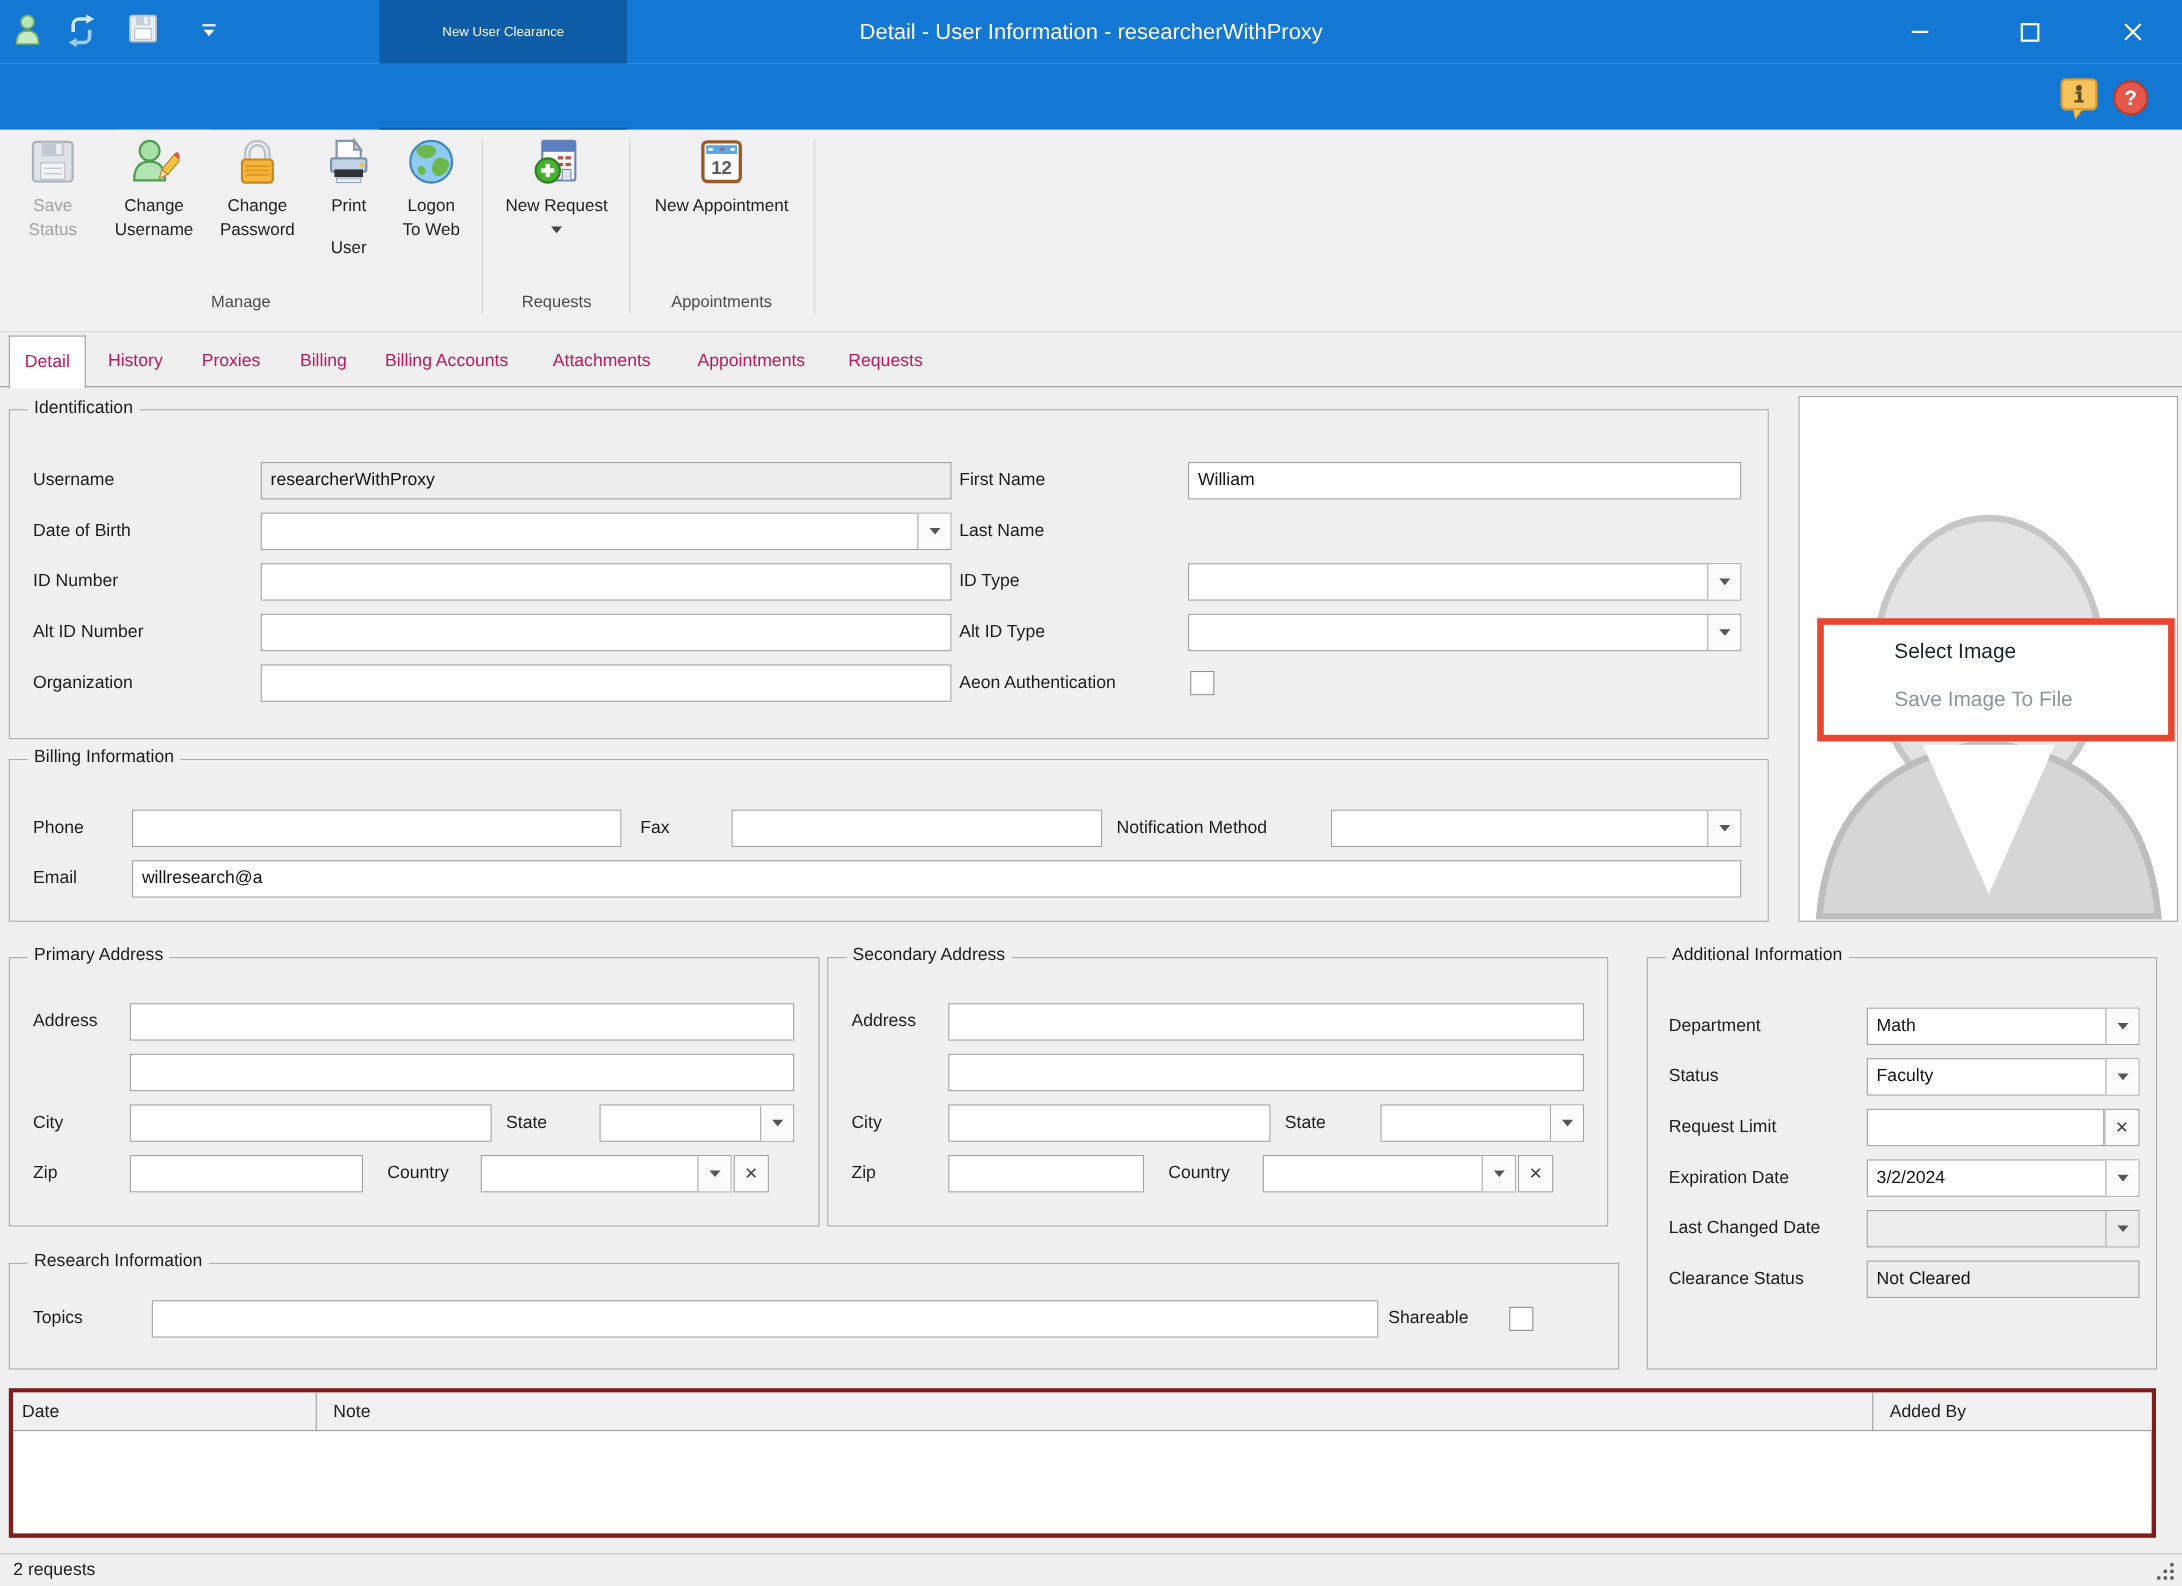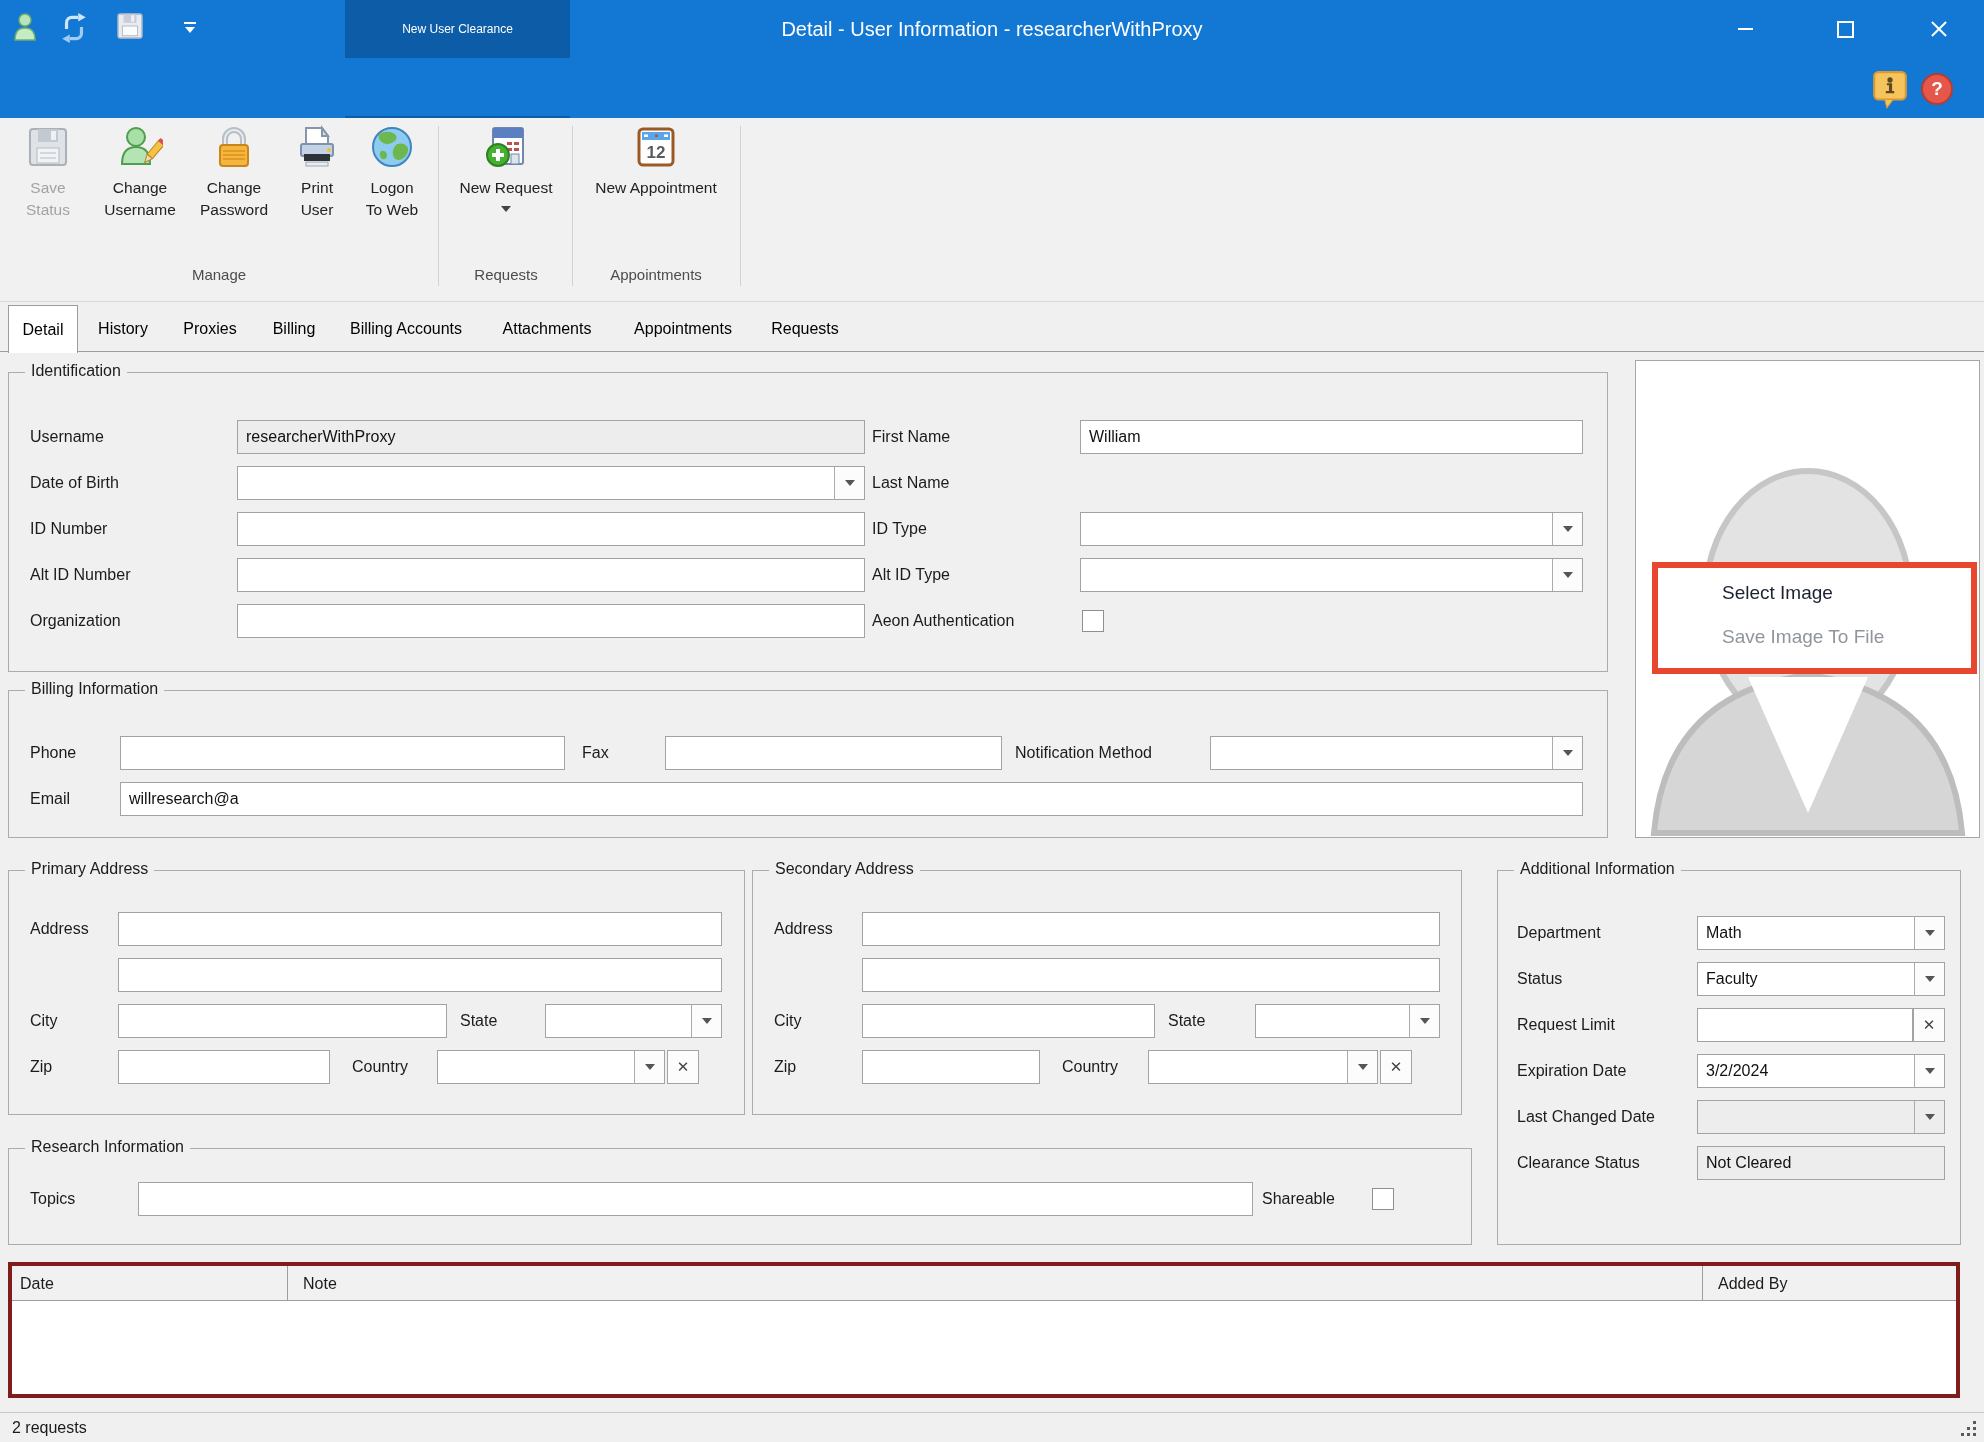--- a/index.html
+++ b/index.html
@@ -33,21 +33,21 @@
   .rbtn{position:absolute;top:6px;display:flex;flex-direction:column;align-items:center;font-size:15.5px;color:#222;text-align:center;cursor:default;}
   .rbtn .ic{width:46px;height:46px;}
   .rbtn .t{line-height:22px;margin-top:7px;white-space:nowrap;}
   .rbtn.dis{color:#a3a3a3;}
   .dd-tri{width:0;height:0;border-left:5px solid transparent;border-right:5px solid transparent;border-top:6px solid #444;margin-top:7px;}
   .sep{position:absolute;top:8px;height:160px;width:1px;background:#d2d2d2;}
   .gcap{position:absolute;top:148px;font-size:15px;color:#4c4c4c;text-align:center;white-space:nowrap;}
 
   
   .strip-line{position:absolute;left:0;top:351px;width:1984px;height:1px;background:#9c9c9c;}
-  .ttab{position:absolute;top:305px;height:47px;display:flex;align-items:center;justify-content:center;font-size:16px;color:#000000;}
+  .ttab{position:absolute;top:305px;height:47px;display:flex;align-items:center;justify-content:center;font-size:16px;color:#be185d;}
   .ttab.active{background:#fff;border:1px solid #9c9c9c;border-bottom:none;height:48px;z-index:3;}
 
   
   .lbl{position:absolute;height:34px;display:flex;align-items:center;font-size:16px;color:#1b1b1b;white-space:nowrap;}
   .field{position:absolute;height:34px;border:1px solid #a3a3a3;background:#fff;font-family:"Liberation Sans",sans-serif;font-size:16px;color:#111;padding:12px 8px;outline:none;}
   .field.ro{background:#ededed;}
   .dd{position:absolute;width:30px;height:32px;background:#fcfcfc;border-left:1px solid #ababab;display:flex;align-items:center;justify-content:center;}
   .dd::after{content:"";width:0;height:0;border-left:5px solid transparent;border-right:5px solid transparent;border-top:6px solid #555;}
   .dd.dis{background:#ededed;}
   .sqbtn{position:absolute;width:32px;height:34px;border:1px solid #a3a3a3;background:#fcfcfc;display:flex;align-items:center;justify-content:center;font-size:15px;color:#444;}
@@ -200,21 +200,21 @@
         <svg width="46" height="46" viewBox="0 0 46 46">
             <polygon points="12,4 28,4 34,12 34,22 12,22" fill="#fff" stroke="#8796a8" stroke-width="2"></polygon>
             <polygon points="28,4 28,12 34,12" fill="#d7dee6" stroke="#8796a8" stroke-width="2"></polygon>
             <rect x="7" y="20" width="32" height="12" rx="2" fill="#c3d2e4" stroke="#7c93ad" stroke-width="2"></rect>
             <rect x="10" y="30" width="26" height="7" fill="#2e3338"></rect>
             <rect x="12" y="38" width="22" height="4" fill="#e8ecf0" stroke="#9aa7b5"></rect>
             <circle cx="35" cy="26" r="2" fill="#f2c230"></circle>
           </svg>
       </span>
       <span class="t">Print</span>
-      <span class="t" style="margin-top:0;text-align:center;">User</span>
+      <span class="t" style="margin-top:16px;text-align:center;">User</span>
     </div>
 
     <div class="rbtn" style="left:354px;width:76px;">
       <span class="ic">
         <svg width="46" height="46" viewBox="0 0 46 46">
             <circle cx="23" cy="23" r="19" fill="#8ecbf0" stroke="#3e86bd" stroke-width="2"></circle>
             <path d="M10 10 Q18 6 24 9 Q30 12 26 17 Q20 22 14 19 Q8 15 10 10Z" fill="#6cb84f"></path>
             <path d="M28 20 Q36 18 39 24 Q40 31 33 35 Q26 38 24 31 Q23 24 28 20Z" fill="#6cb84f"></path>
             <path d="M12 27 Q17 26 18 31 Q18 36 13 35 Q9 31 12 27Z" fill="#6cb84f"></path>
           </svg>

